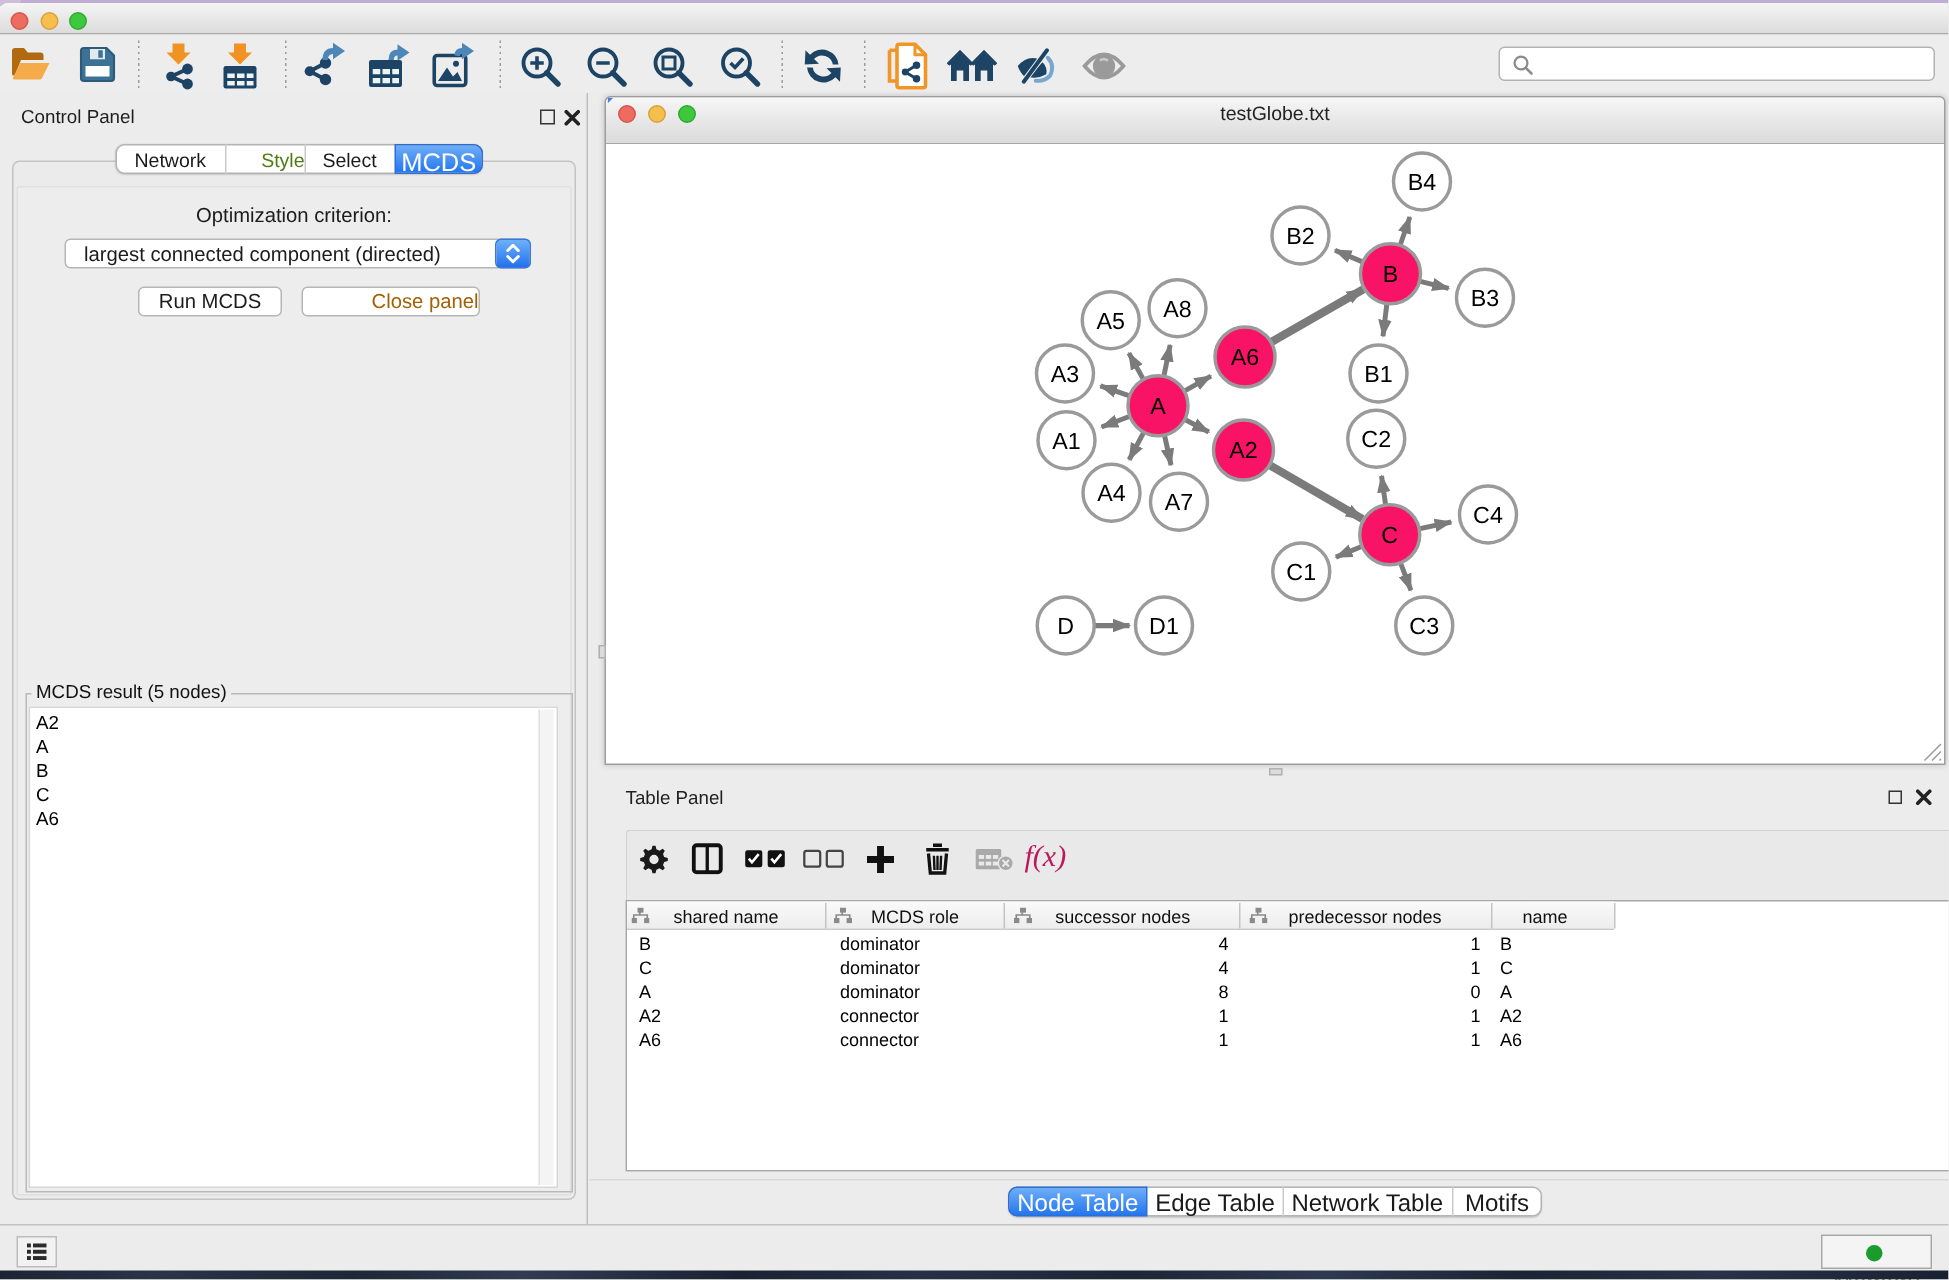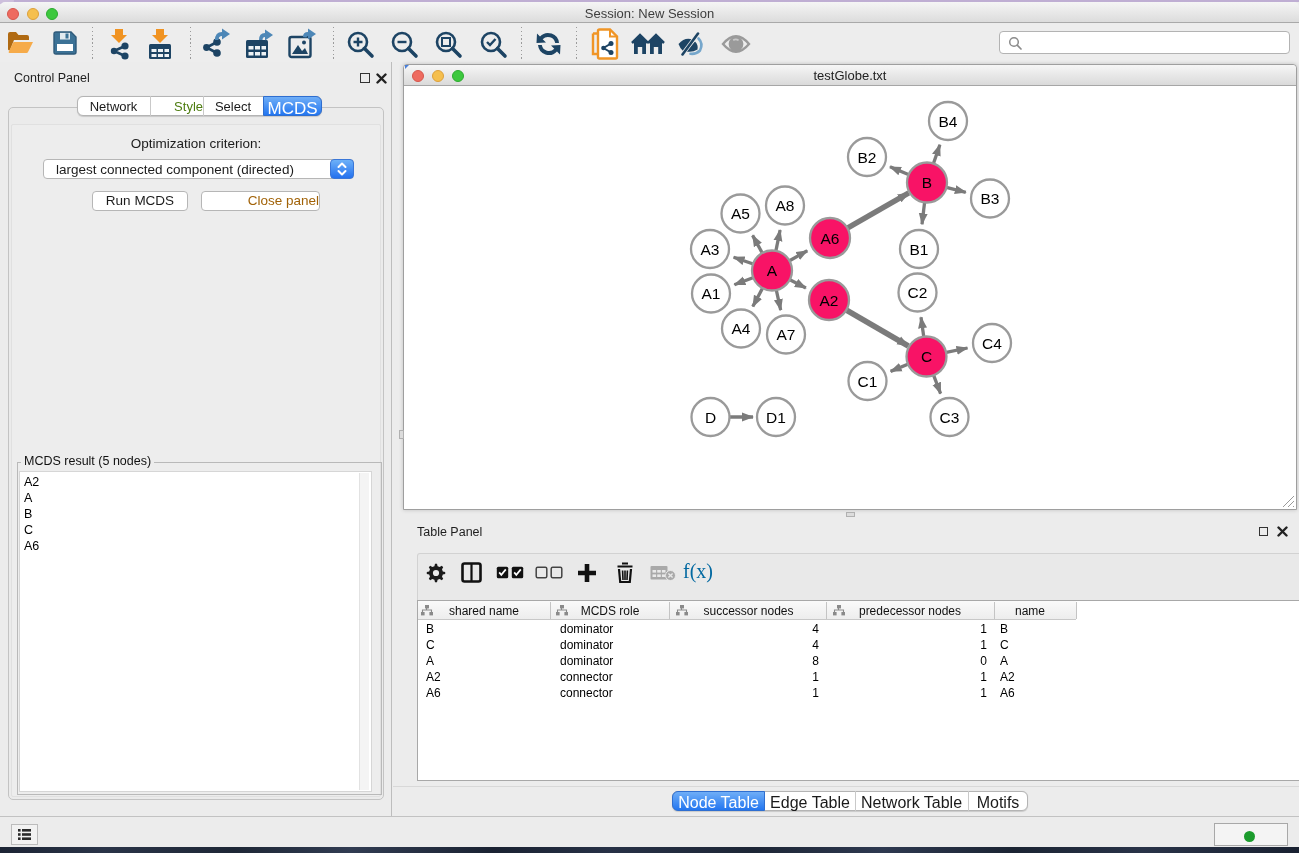--- a/index.html
+++ b/index.html
@@ -15,21 +15,20 @@
 </style></head>
 <body>
 
 <div class="abs" style="left:0;top:0;width:1299px;height:2px;background:#bfaed3"></div>
 <div class="abs" style="left:0;top:0;width:14px;height:4px;background:#cdbfdc;border-bottom-right-radius:5px"></div>
 
 <div class="abs" style="left:0;top:2px;width:1299px;height:21px;background:linear-gradient(#f5f5f5,#dcdcdc);border-bottom:1px solid #a9a9a9;border-radius:5px 5px 0 0">
   <div class="abs tl" style="left:7px;top:6px;background:#ee6b60;border:1px solid #d6564c"></div>
   <div class="abs tl" style="left:27px;top:6px;background:#f5bf4e;border:1px solid #ddA03b"></div>
   <div class="abs tl" style="left:46px;top:6px;background:#3dc83e;border:1px solid #2cab30"></div>
-  <div class="abs" style="left:0;width:1299px;top:4px;text-align:center;font-size:13px;color:#3e3e3e">Session: New Session</div>
 </div>
 
 <div id="toolbar" class="abs" style="left:0;top:24px;width:1299px;height:38px;background:#ededed">
   <div class="abs sep" style="left:92px"></div>
   <div class="abs sep" style="left:190px"></div>
   <div class="abs sep" style="left:333px"></div>
   <div class="abs sep" style="left:521px"></div>
   <div class="abs sep" style="left:576px"></div>
 
   <svg class="abs" style="left:7px;top:6px" width="27" height="26" viewBox="0 0 27 26">
@@ -206,21 +205,21 @@
 
   <div class="abs" style="left:17px;top:400px;width:365px;height:333px;border:1px solid #b9b9b9"></div>
   <div class="abs" style="left:21px;top:392px;background:#ededed;padding:0 3px;font-size:12.5px;color:#111">MCDS result (5 nodes)</div>
   <div class="abs" style="left:19px;top:409px;width:353px;height:321px;background:#fff;border:1px solid #d6d6d6">
     <div style="font-size:12.5px;color:#000;padding:3px 0 0 4px;line-height:15.9px">A2<br>A<br>B<br>C<br>A6</div>
     <div class="abs" style="right:2px;top:1px;width:10px;height:317px;background:#f4f4f4;border-left:1px solid #e2e2e2"></div>
   </div>
 </div>
 
 <div class="abs" style="left:403px;top:64px;width:894px;height:446px;background:#fff;border:1px solid #9e9e9e;border-radius:4px 4px 0 0;box-shadow:0 0 4px rgba(0,0,0,.18)">
-  <div class="abs" style="left:0;top:0;width:892px;height:21px;background:linear-gradient(#f6f6f6,#dadada);border-bottom:1px solid #a6a6a6;border-radius:4px 4px 0 0">
+  <div class="abs" style="left:0;top:0;width:892px;height:31px;background:linear-gradient(#f6f6f6,#dadada);border-bottom:1px solid #a6a6a6;border-radius:4px 4px 0 0">
     <div class="abs tl" style="left:8px;top:5px;background:#ee6b60;border:1px solid #d6564c"></div>
     <div class="abs tl" style="left:28px;top:5px;background:#f5bf4e;border:1px solid #ddA03b"></div>
     <div class="abs tl" style="left:48px;top:5px;background:#3dc83e;border:1px solid #2cab30"></div>
     <div class="abs" style="left:0;width:892px;top:3px;text-align:center;font-size:13px;color:#222">testGlobe.txt</div>
   </div>
   <svg class="abs" style="left:0;top:22px" width="892" height="423" viewBox="0 0 892 423" id="graph">
     <defs>
         <marker id="arw" markerWidth="12" markerHeight="10" refX="11" refY="5" orient="auto" markerUnits="userSpaceOnUse">
           <path d="M0,0.5 L12,5 L0,9.5 z" fill="#7b7b7b"></path>
         </marker>
@@ -352,21 +351,21 @@
         <rect x="7.2" y="5" width="3.6" height="2.6"></rect>
         <rect x="11.9" y="5" width="3.6" height="2.6"></rect>
         <rect x="2.5" y="9.4" width="3.6" height="2.6"></rect>
         <rect x="7.2" y="9.4" width="3.6" height="2.6"></rect>
         <rect x="11.9" y="9.4" width="3.6" height="2.6"></rect>
       </g>
     <circle cx="20.5" cy="10.5" r="5" fill="#a9a9a9" stroke="#e9e9e9" stroke-width="1"></circle>
       <path d="M18.4 8.4 L22.6 12.6 M22.6 8.4 L18.4 12.6" stroke="#e9e9e9" stroke-width="1.4"></path>
   </svg>
 
-  <div class="abs" style="left:290px;top:42px;font-family:'Liberation Serif',serif;font-size:20px;color:#0369a1">f(x)</div>
+  <div class="abs" style="left:290px;top:42px;font-family:'Liberation Serif',serif;font-style:italic;font-size:20px;color:#be185d">f(x)</div>
 
   <div class="abs" style="left:24px;top:82px;width:1266px;height:181px;background:#fff;border:1px solid #a8a8a8">
     <div class="abs" style="left:0;top:0;width:658px;height:19px;background:linear-gradient(#fafafa,#ededed);border-bottom:1px solid #c8c8c8"></div>
     <div class="abs hsep" style="left:131.5px"></div>
     <div class="abs hsep" style="left:251px"></div>
     <div class="abs hsep" style="left:408px"></div>
     <div class="abs hsep" style="left:576px"></div>
     <div class="abs hsep" style="left:658px"></div>
     <svg class="abs st" style="left:3px;top:4px" width="12" height="11" viewBox="0 0 12 11">
         <g fill="#8a8a8a">

